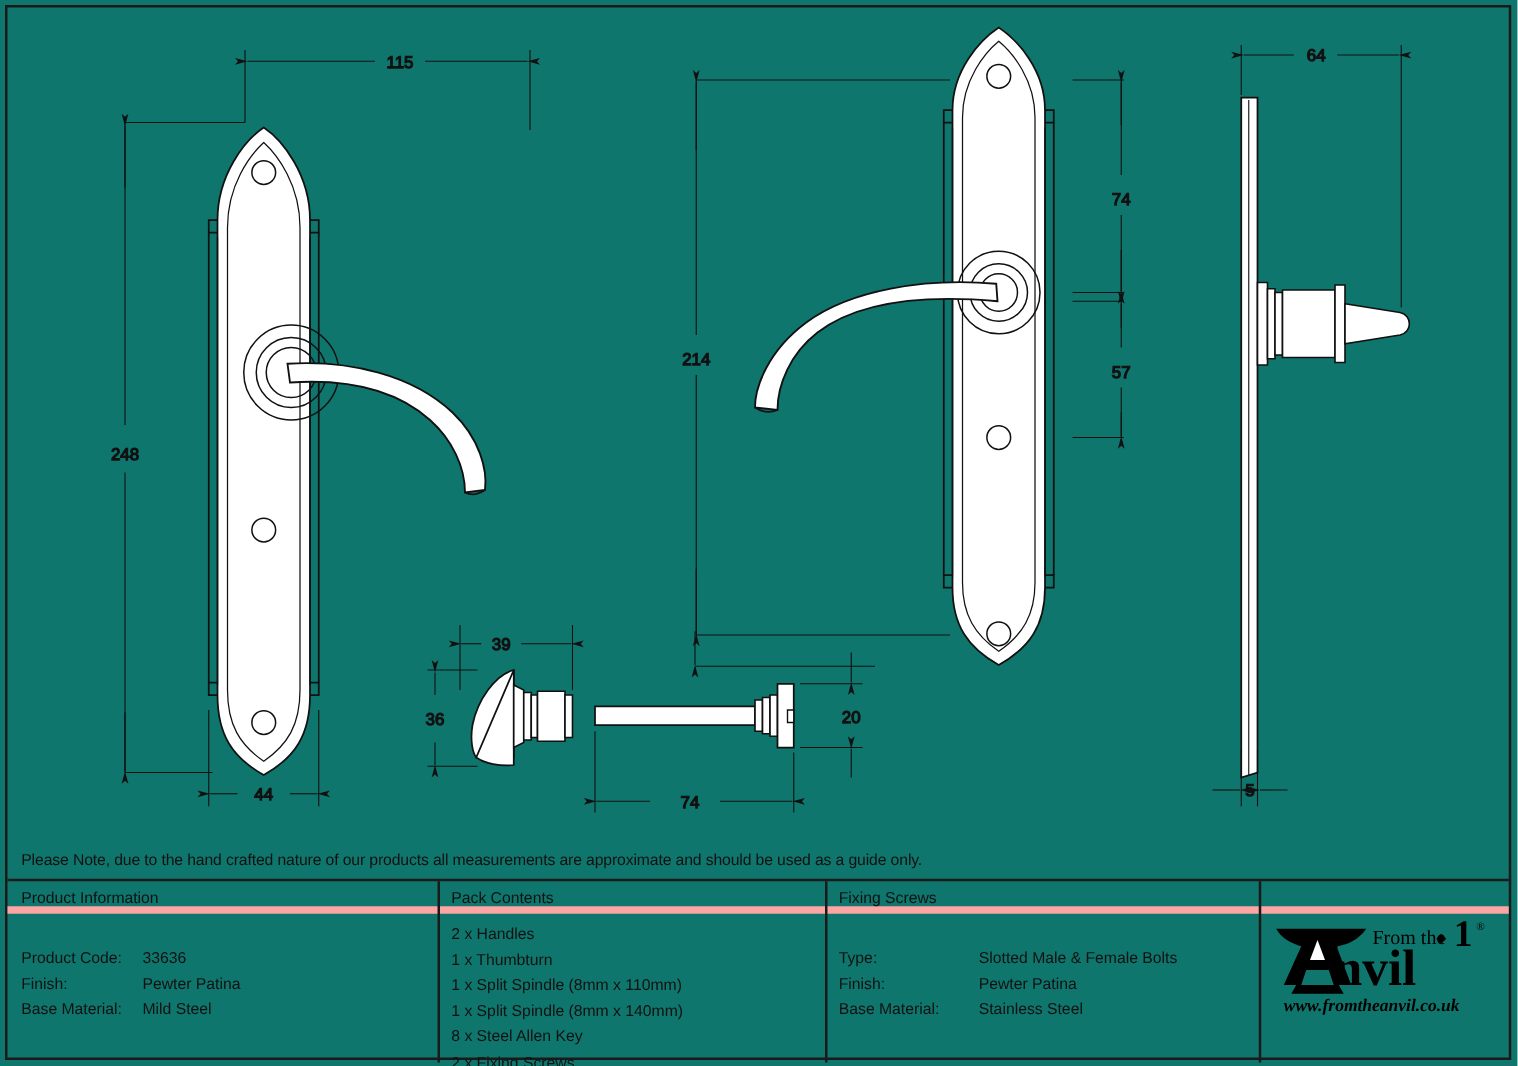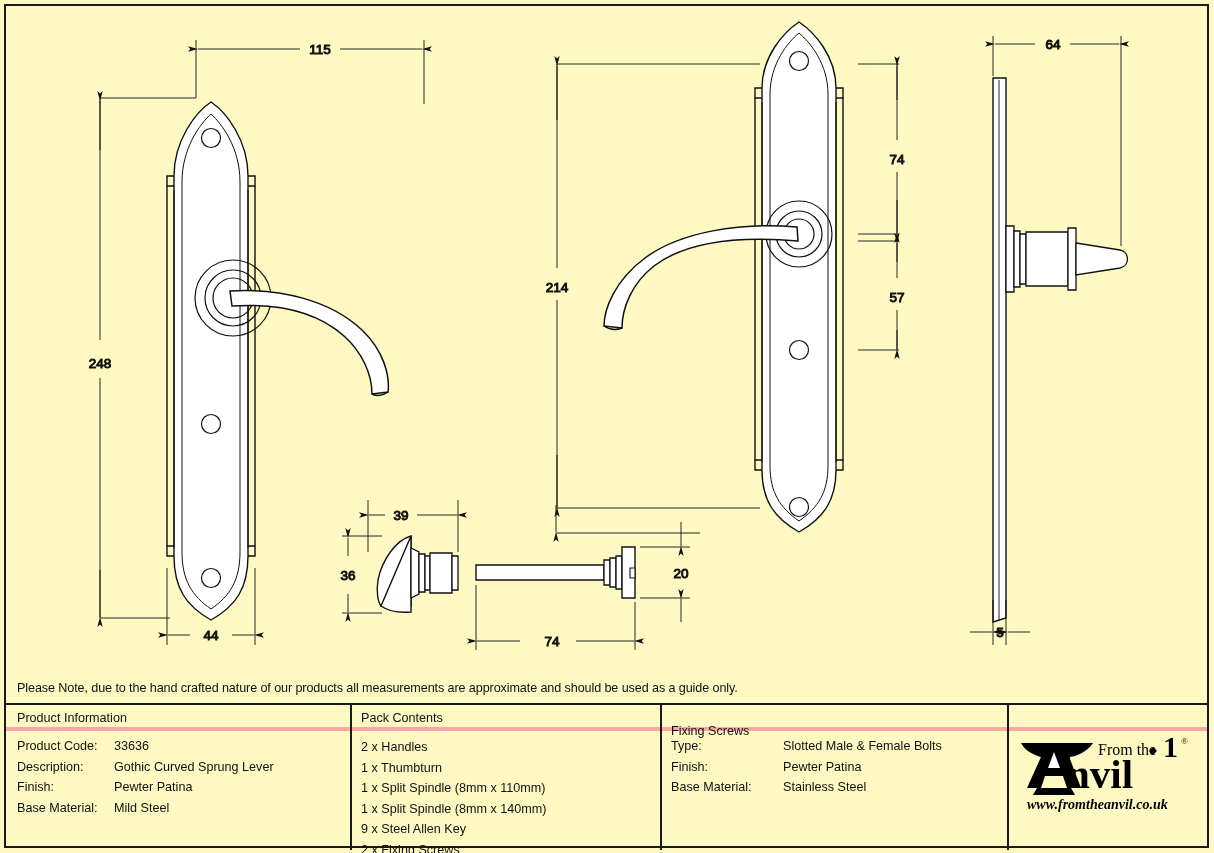--- a/index.html
+++ b/index.html
@@ -8,21 +8,21 @@
     background: #ffffff;
   }
   body {
     font-family: "Liberation Sans", sans-serif;
     color: #000000;
   }
   #page {
     position: relative;
     width: 1214px;
     height: 853px;
-    background: #fef9c3;
+    background: #0f766e;
     overflow: hidden;
   }
   #frame {
     position: absolute;
     left: 4px;
     top: 4px;
     width: 1205px;
     height: 844px;
     border: 2px solid #1a1a1a;
     box-sizing: border-box;
@@ -65,21 +65,21 @@
     font-size: 12.6px;
     color: #111;
     letter-spacing: -0.1px;
   }
   .hdr-row {
     position: absolute;
     left: 0;
     top: 33px;
     width: 1201px;
     height: 26px;
-    border-bottom: 4px solid #fca5a5;
+    border-bottom: 6px solid #fca5a5;
     box-sizing: border-box;
   }
   .body-row {
     position: absolute;
     left: 0;
     top: 59px;
     width: 1201px;
     height: 119px;
     box-sizing: border-box;
   }
@@ -98,21 +98,21 @@
     align-items: center;
     font-size: 12.6px;
     color: #111;
   }
   .body-cell {
     position: absolute;
     top: 0;
     height: 119px;
     font-size: 12.6px;
     color: #111;
-    padding-top: 5px;
+    padding-top: 25px;
     box-sizing: border-box;
   }
   .kv {
     display: flex;
     line-height: 20.5px;
   }
   .kv .k { width: 97px; flex: none; }
   .kv .v { flex: 1; }
   .pack-line { line-height: 20.5px; }
   .fix-line { display: flex; line-height: 20.5px; }
@@ -389,57 +389,53 @@
 
   <div id="info-table">
 
     <div class="note-row">
       <span class="note-text">Please Note, due to the hand crafted nature of our products all measurements are approximate and should be used as a guide only.</span>
     </div>
 
     <div class="hdr-row">
       <div class="hdr-cell" style="left:11px;width:330px;">Product Information</div>
       <div class="hdr-cell" style="left:355px;width:290px;">Pack Contents</div>
-      <div class="hdr-cell" style="left:665px;width:320px;margin-top:13px;">Fixing Screws</div>
+      <div class="hdr-cell" style="left:665px;width:320px;">Fixing Screws</div>
     </div>
 
     <div class="colsep" style="left:344px;"></div>
     <div class="colsep" style="left:654px;"></div>
     <div class="colsep" style="left:1001px;"></div>
 
     <div class="body-row">
 
       <div class="body-cell" style="left:11px;width:330px;">
         <div class="kv">
           <span class="k">Product Code:</span>
           <span class="v">33636</span>
-        </div>
-        <div class="kv">
-          <span class="k">Description:</span>
-          <span class="v">Gothic Curved Sprung Lever</span>
         </div>
         <div class="kv">
           <span class="k"></span>
         </div>
         <div class="kv">
           <span class="k">Finish:</span>
           <span class="v">Pewter Patina</span>
         </div>
         <div class="kv">
           <span class="k">Base Material:</span>
           <span class="v">Mild Steel</span>
         </div>
       </div>
 
       <div class="body-cell" style="left:355px;width:295px;padding-top:6px;">
         <div class="pack-line">2 x Handles</div>
         <div class="pack-line">1 x Thumbturn</div>
         <div class="pack-line">1 x Split Spindle (8mm x 110mm)</div>
         <div class="pack-line">1 x Split Spindle (8mm x 140mm)</div>
-        <div class="pack-line">9 x Steel Allen Key</div>
+        <div class="pack-line">8 x Steel Allen Key</div>
         <div class="pack-line">2 x Fixing Screws</div>
       </div>
 
       <div class="body-cell" style="left:665px;width:330px;">
         <div class="fix-line">
           <span class="k">Type:</span>
           <span class="v">Slotted Male &amp; Female Bolts</span>
         </div>
         <div class="fix-line">
           <span class="k">Finish:</span>

